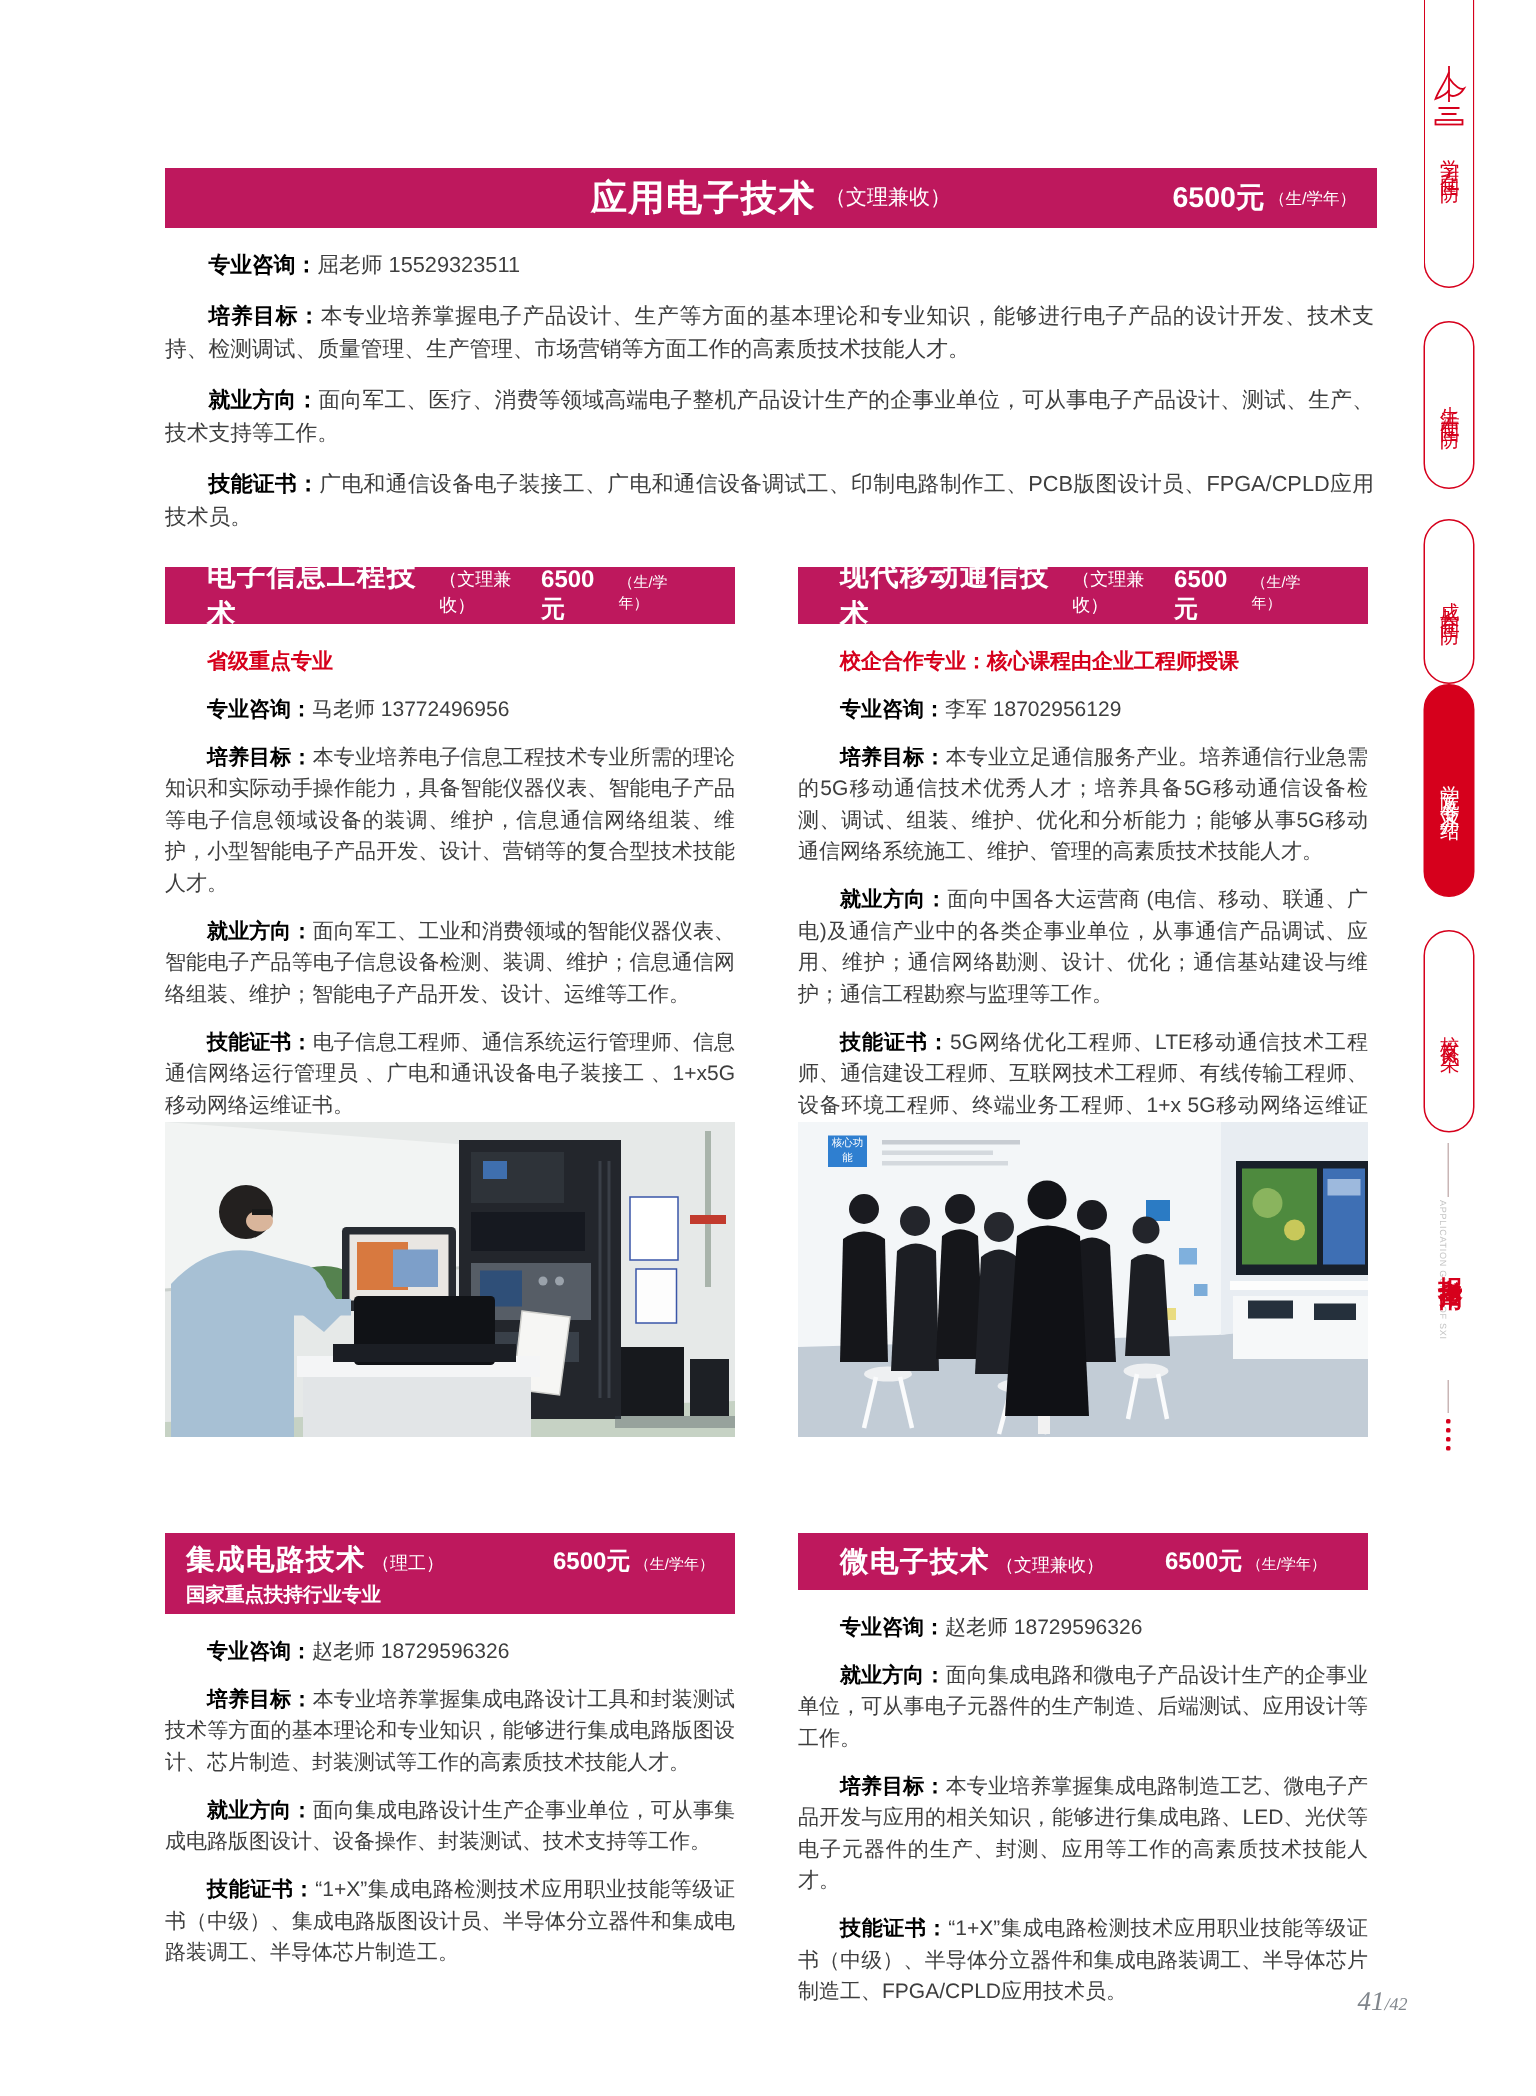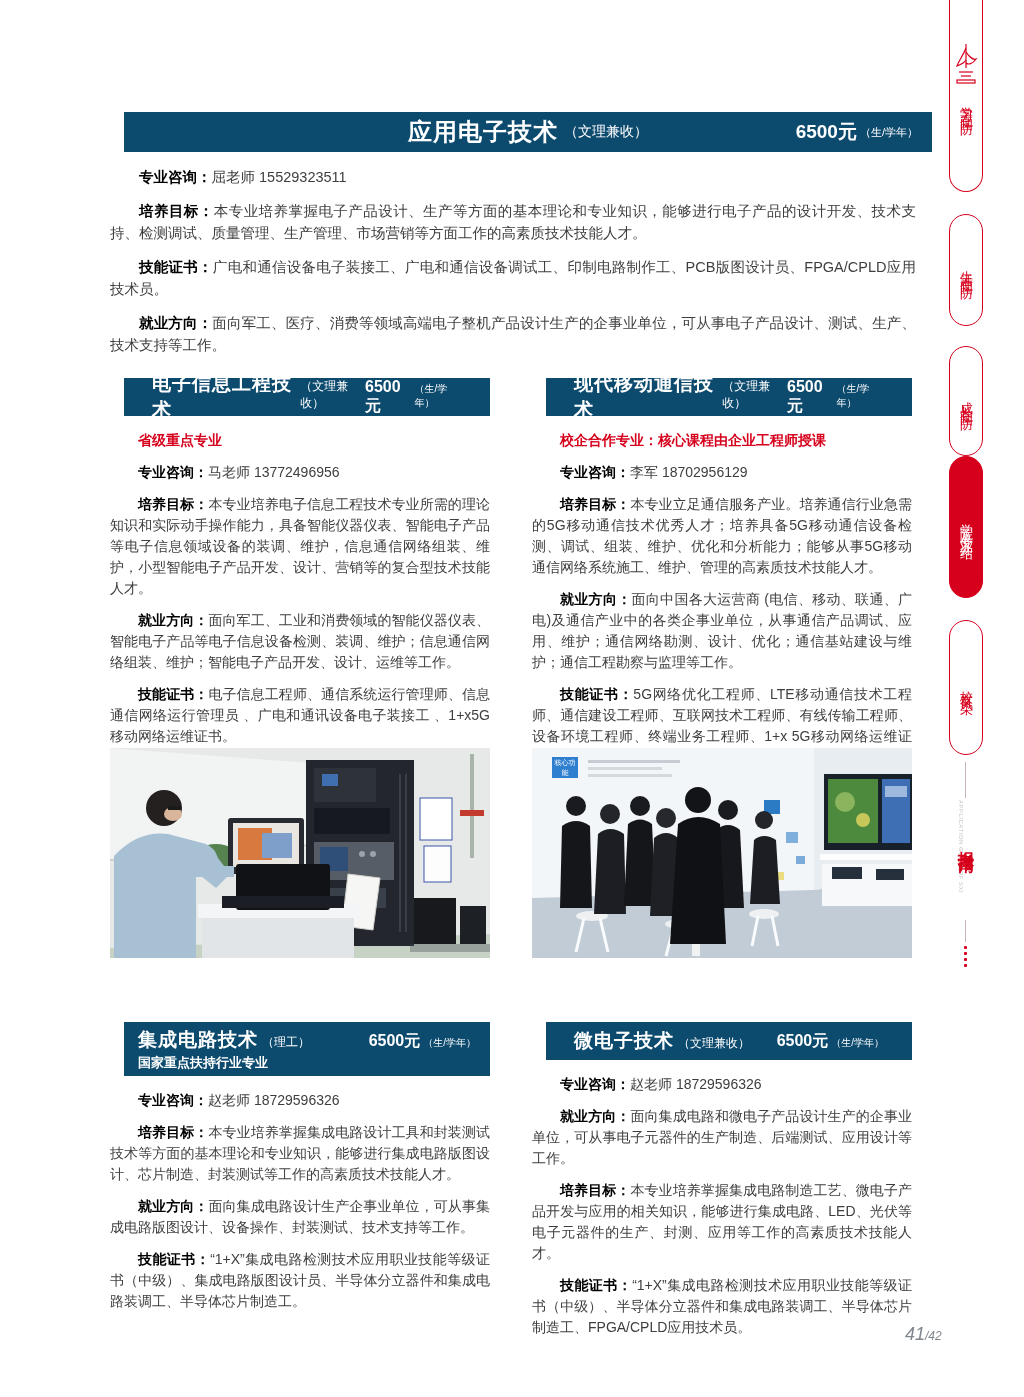--- a/index.html
+++ b/index.html
@@ -1,21 +1,21 @@
 <!DOCTYPE html>
 <html><head>
 <meta charset="utf-8">
 <style>
   html,body { margin:0; padding:0; background:#ffffff; }
   .page {
     position:relative; width:1024px; height:1397px; background:#ffffff;
     font-family:"Liberation Sans", sans-serif; overflow:hidden;
   }
   
-  .banner { background:#0c4a6e; color:#fff; box-sizing:border-box;margin-left:14px; }
+  .banner { background:#be185d; color:#fff; box-sizing:border-box; }
   .banner-top { position:absolute; left:110px; top:112px; width:808px; height:40px; }
   .banner-top .center-group {
     position:absolute; left:0; right:0; top:0; height:40px;
     display:flex; align-items:center; justify-content:center;
   }
   .b-title { font-size:24px; font-weight:bold; letter-spacing:1px; }
   .b-type  { font-size:14px; margin-left:6px; }
   .banner-top .fee-group { position:absolute; right:14px; top:0; height:40px; display:flex; align-items:center; }
   .b-fee  { font-size:19px; font-weight:bold; }
   .b-unit { font-size:11px; margin-left:3px; }
@@ -85,21 +85,21 @@
   .side-guide {
     position:absolute; top:838px; left:6px; writing-mode:vertical-rl; text-orientation:upright;
     font-size:16px; font-weight:bold; color:#d6001c; letter-spacing:2px;
   }
   .side-dots { position:absolute; top:946px; left:15px; display:flex; flex-direction:column; gap:3px; }
   .side-dots i { width:3px; height:3px; background:#d6001c; border-radius:1px; }
 
   
   .footer {
     position:absolute; top:1324px; left:905px;
-    font-family:Liberation Sans, sans-serif; font-style:italic; color:#80868c;
+    font-family:Liberation Serif, serif; font-style:italic; color:#80868c;
   }
   .footer .pnum { font-size:18px; }
   .footer .ptot { font-size:12px; }
 </style>
 </head>
 <body>
 
 <div class="page">
 
   <div class="banner banner-top">
@@ -114,24 +114,24 @@
   </div>
 
   <div class="top-body">
     <p class="para">
       <span class="lbl">专业咨询：</span><span>屈老师 15529323511</span>
     </p>
     <p class="para">
       <span class="lbl">培养目标：</span><span>本专业培养掌握电子产品设计、生产等方面的基本理论和专业知识，能够进行电子产品的设计开发、技术支持、检测调试、质量管理、生产管理、市场营销等方面工作的高素质技术技能人才。</span>
     </p>
     <p class="para">
+      <span class="lbl">就业方向：</span><span>面向军工、医疗、消费等领域高端电子整机产品设计生产的企事业单位，可从事电子产品设计、测试、生产、技术支持等工作。</span>
+    </p>
+    <p class="para">
       <span class="lbl">技能证书：</span><span>广电和通信设备电子装接工、广电和通信设备调试工、印制电路制作工、PCB版图设计员、FPGA/CPLD应用技术员。</span>
-    </p>
-    <p class="para">
-      <span class="lbl">就业方向：</span><span>面向军工、医疗、消费等领域高端电子整机产品设计生产的企事业单位，可从事电子产品设计、测试、生产、技术支持等工作。</span>
     </p>
   </div>
 
   <div class="col col-left cols-top">
     <div class="banner col-banner">
       <span class="tg">
         <span class="b-title">电子信息工程技术</span>
         <span class="b-type">（文理兼收）</span>
       </span>
       <span class="fg">

